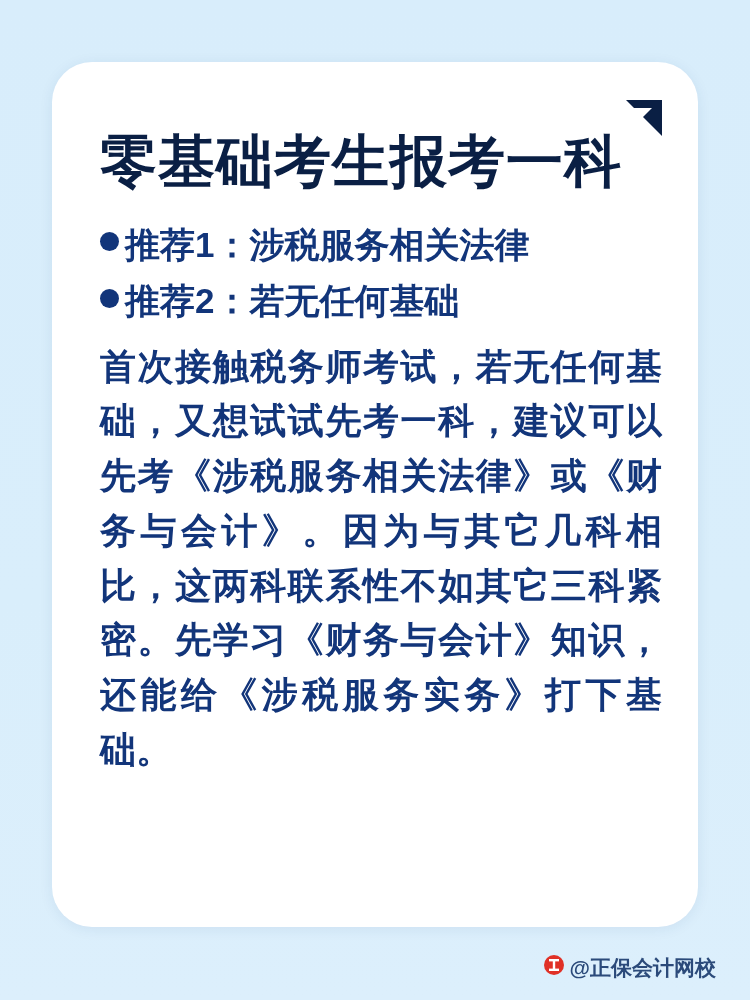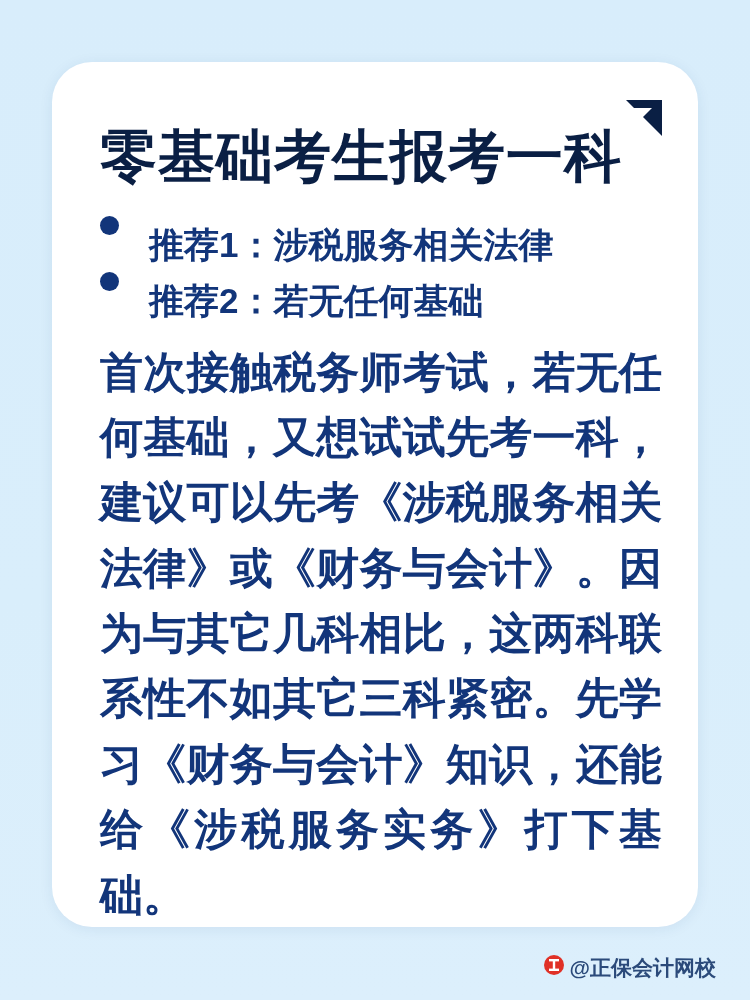--- a/index.html
+++ b/index.html
@@ -49,50 +49,48 @@
     right: 36px;
   }
   .headline {
     font-size: 57px;
     line-height: 1.1;
     font-weight: bold;
     color: #0a1f44;
     letter-spacing: 1px;
     margin: 0 0 26px 0;
     white-space: nowrap;
-    font-family: Liberation Mono, monospace;
   }
   .rec-list {
     margin: 0 0 8px 0;
     padding: 0;
     list-style: none;
   }
   .rec-item {
     font-size: 35px;
     font-weight: bold;
     color: #12357a;
     line-height: 1.5;
     margin: 0 0 4px 0;
     display: flex;
-    align-items: flex-start;
-    gap: 24px;
+    align-items: center;
   }
   .bullet {
     display: inline-block;
     width: 19px;
     height: 19px;
     border-radius: 50%;
     background: #12357a;
     margin-right: 6px;
     flex: 0 0 auto;
     position: relative;
     top: -3px;
   }
   .body-text {
-    font-size: 43px;
+    font-size: 36px;
     line-height: 1.52;
     font-weight: bold;
     color: #12357a;
     margin: 12px 0 0 0;
     text-align: justify;
     text-justify: inter-ideograph;
     letter-spacing: 0px;
   }
   .watermark {
     position: absolute;

